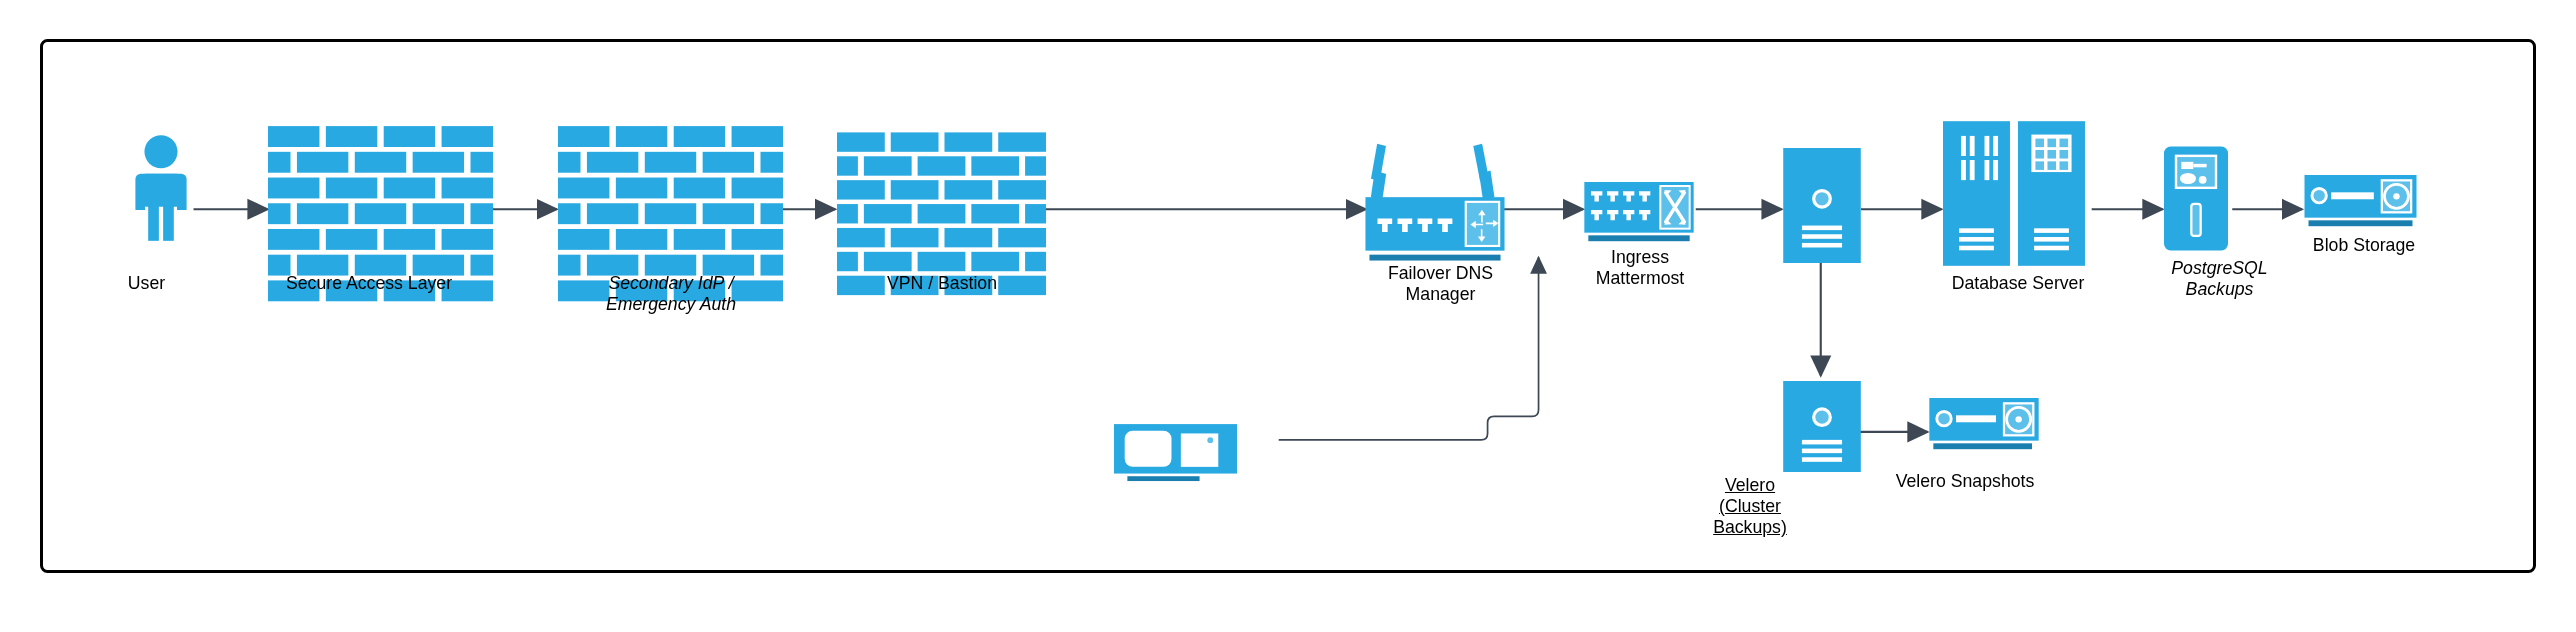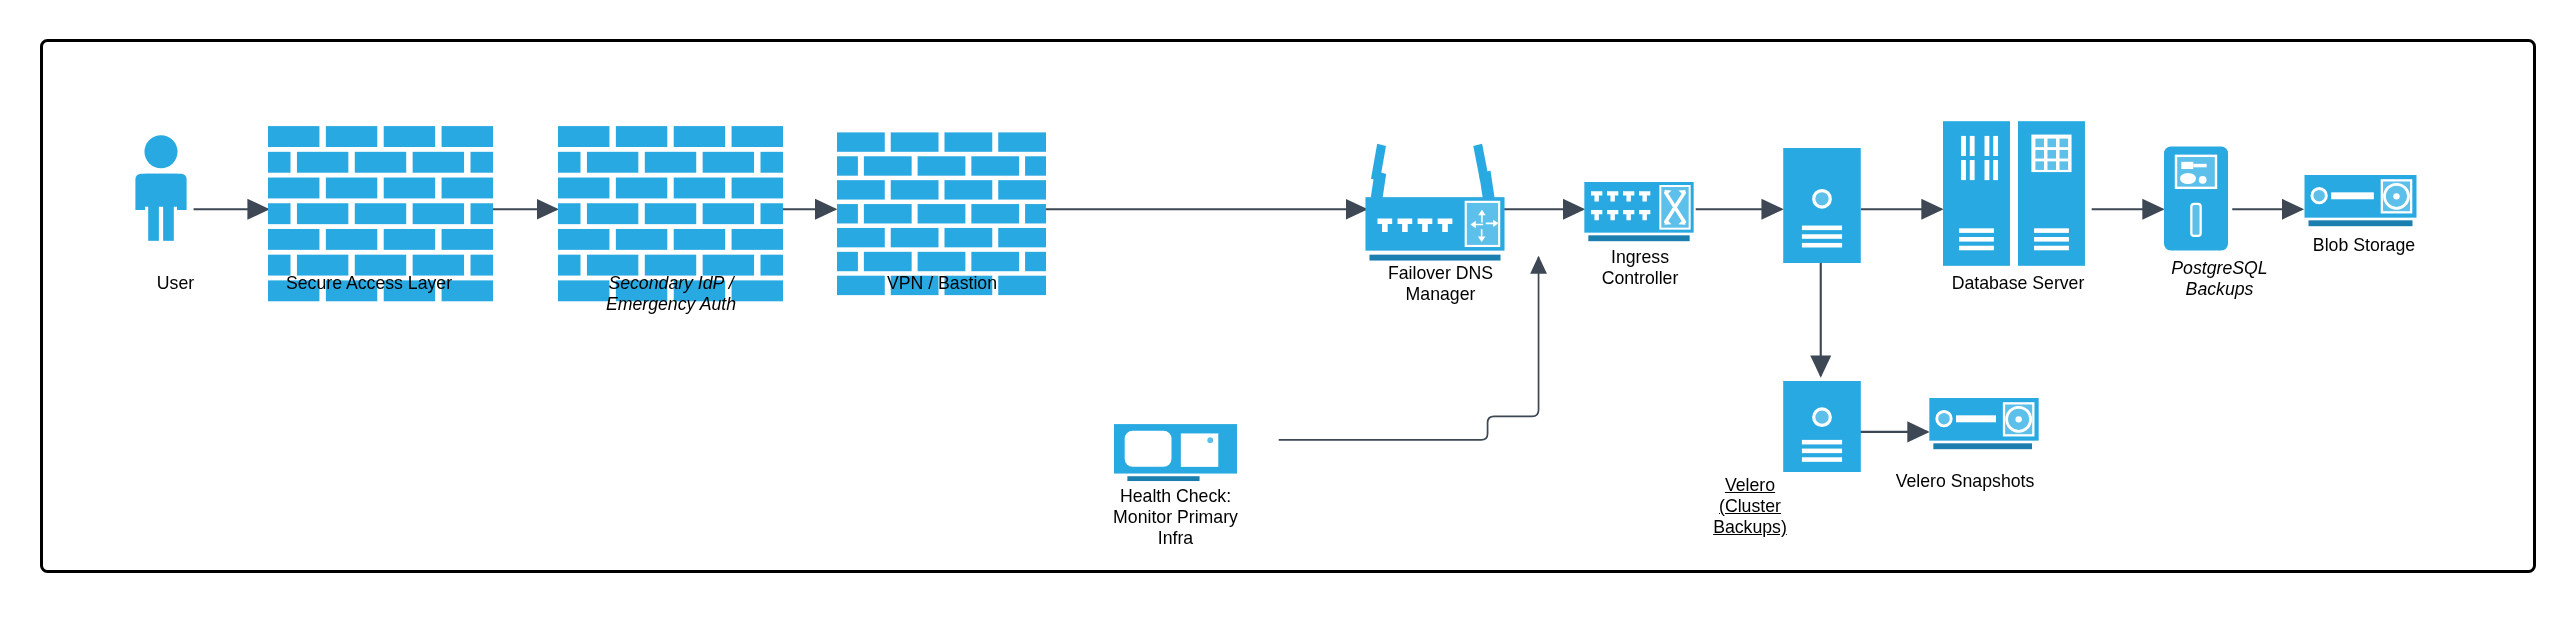--- a/index.html
+++ b/index.html
@@ -47,21 +47,21 @@
 
   <div class="node" style="left:129px;top:134px;">
     <svg width="64" height="107" viewBox="0 0 120 200">
       <circle cx="60" cy="33" r="31" fill="#29a9e1"></circle>
       <path d="M22,74 h76 a10,10 0 0 1 10,10 v58 h-18 v-58 h-60 v58 h-18 v-58 a10,10 0 0 1 10,-10 z" fill="#29a9e1"></path>
       <rect x="22" y="74" width="76" height="62" fill="#29a9e1" rx="9"></rect>
       <rect x="36" y="118" width="20" height="82" fill="#29a9e1"></rect>
       <rect x="64" y="118" width="20" height="82" fill="#29a9e1"></rect>
     </svg>
   </div>
-  <div class="label" style="left:122px;top:273px;width:107px;">User</div>
+  <div class="label" style="left:93px;top:273px;width:107px;">User</div>
 
   <div class="node" style="left:268px;top:126px;">
     <svg width="225" height="177" viewBox="0 0 140 110">
       <g fill="#29a9e1">
         <rect x="0" y="0" width="32" height="13"></rect>
           <rect x="36" y="0" width="32" height="13"></rect>
         <rect x="72" y="0" width="32" height="13"></rect>
           <rect x="108" y="0" width="32" height="13"></rect>
         <rect x="0" y="16" width="14" height="13"></rect>
           <rect x="18" y="16" width="32" height="13"></rect>
@@ -223,21 +223,21 @@
       <g fill="#ffffff">
         <path d="M60,6 l5.4,0.4 l-3.4,3.2 z"></path>
           <path d="M76,6 l-5.4,0.4 l3.4,3.2 z"></path>
         <path d="M60,32 l5.4,-0.4 l-3.4,-3.2 z"></path>
           <path d="M76,32 l-5.4,-0.4 l3.4,-3.2 z"></path>
       </g>
       <rect x="3" y="40" width="76" height="4.4" fill="#1a7fae"></rect>
     </svg>
   </div>
   <div class="label" style="left:1546px;top:247px;width:188px;">Ingress
-Controller</div>
+Mattermost</div>
 
   <div class="node" style="left:1783px;top:148px;">
     <svg width="78" height="115" viewBox="0 0 58 86">
       <rect x="0" y="0" width="58" height="86" fill="#29a9e1"></rect>
       <circle cx="29" cy="38" r="6.2" fill="#5dc0ea" stroke="#ffffff" stroke-width="2.4"></circle>
       <g fill="#ffffff">
         <rect x="14" y="58" width="30" height="3.4"></rect>
         <rect x="14" y="64.5" width="30" height="3.4"></rect>
         <rect x="14" y="71" width="30" height="3.4"></rect>
       </g>
@@ -317,23 +317,20 @@
 
   <div class="node" style="left:1114px;top:424px;">
     <svg width="123" height="59" viewBox="0 0 92 44">
       <rect x="0" y="0" width="92" height="37" fill="#29a9e1"></rect>
       <rect x="8" y="5" width="35" height="27" rx="6" fill="#ffffff"></rect>
       <rect x="50" y="7" width="28" height="25" fill="#ffffff"></rect>
       <circle cx="72" cy="12" r="2.2" fill="#5dc0ea"></circle>
       <rect x="10" y="39" width="54" height="3.6" fill="#1a7fae"></rect>
     </svg>
   </div>
-  <div class="label" style="left:1076px;top:486px;width:199px;">Health Check:
-Monitor Primary
-Infra</div>
 
   <div class="node" style="left:1783px;top:381px;">
     <svg width="78" height="91" viewBox="0 0 58 68">
       <rect x="0" y="0" width="58" height="68" fill="#29a9e1"></rect>
       <circle cx="29" cy="27" r="6.2" fill="#5dc0ea" stroke="#ffffff" stroke-width="2.4"></circle>
       <g fill="#ffffff">
         <rect x="14" y="44" width="30" height="3.4"></rect>
         <rect x="14" y="50.5" width="30" height="3.4"></rect>
         <rect x="14" y="57" width="30" height="3.4"></rect>
       </g>

